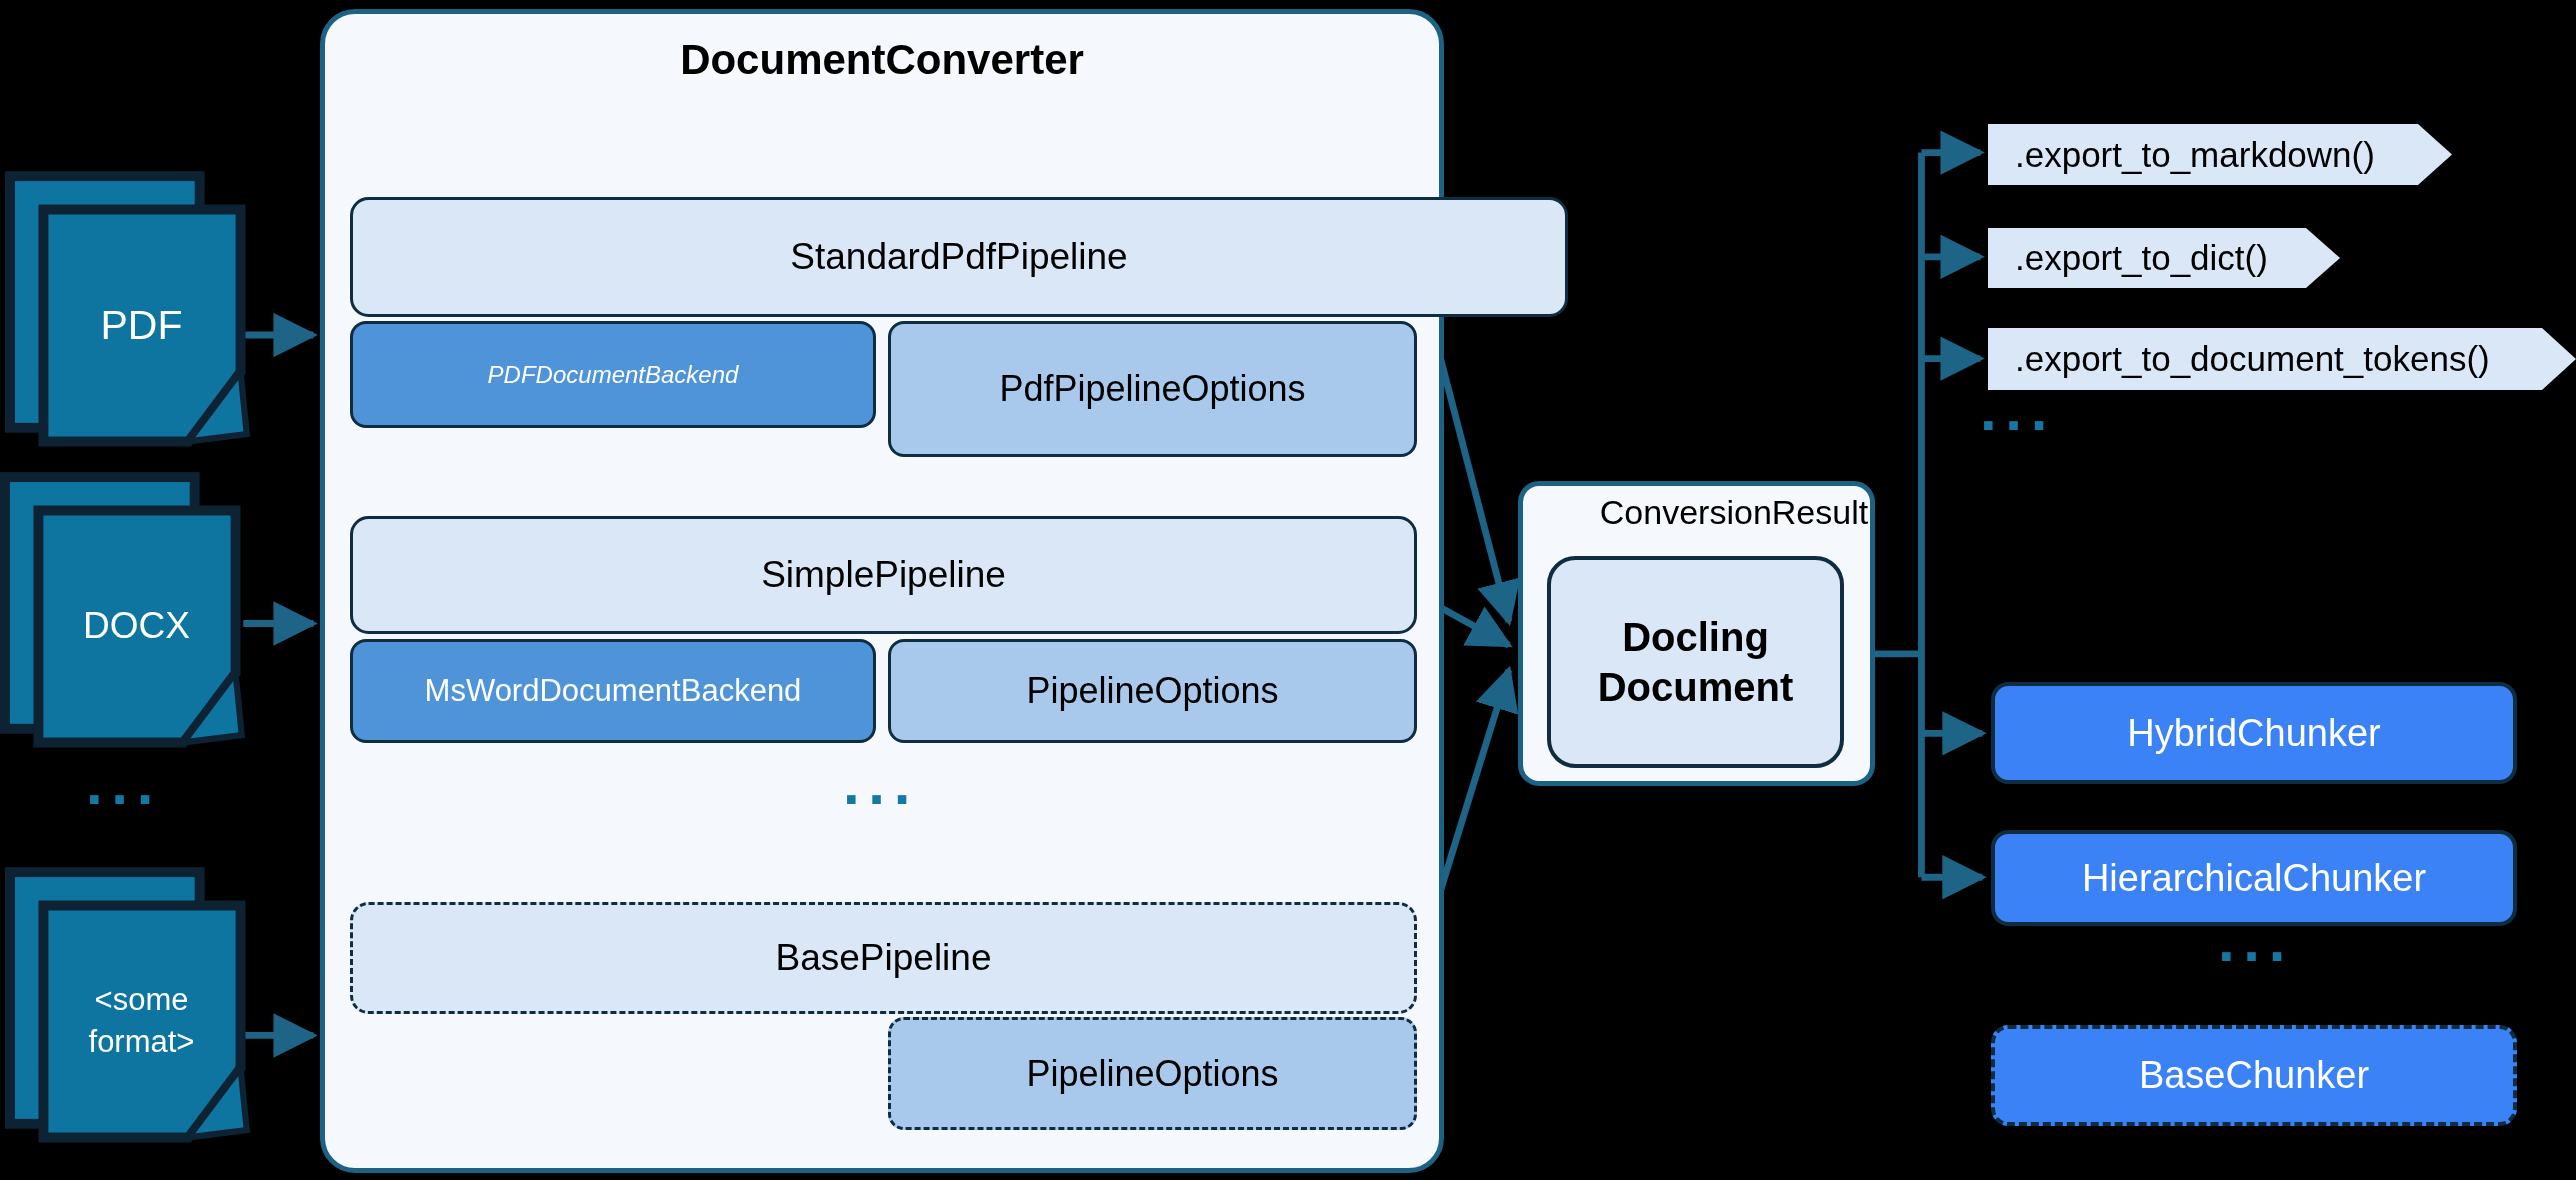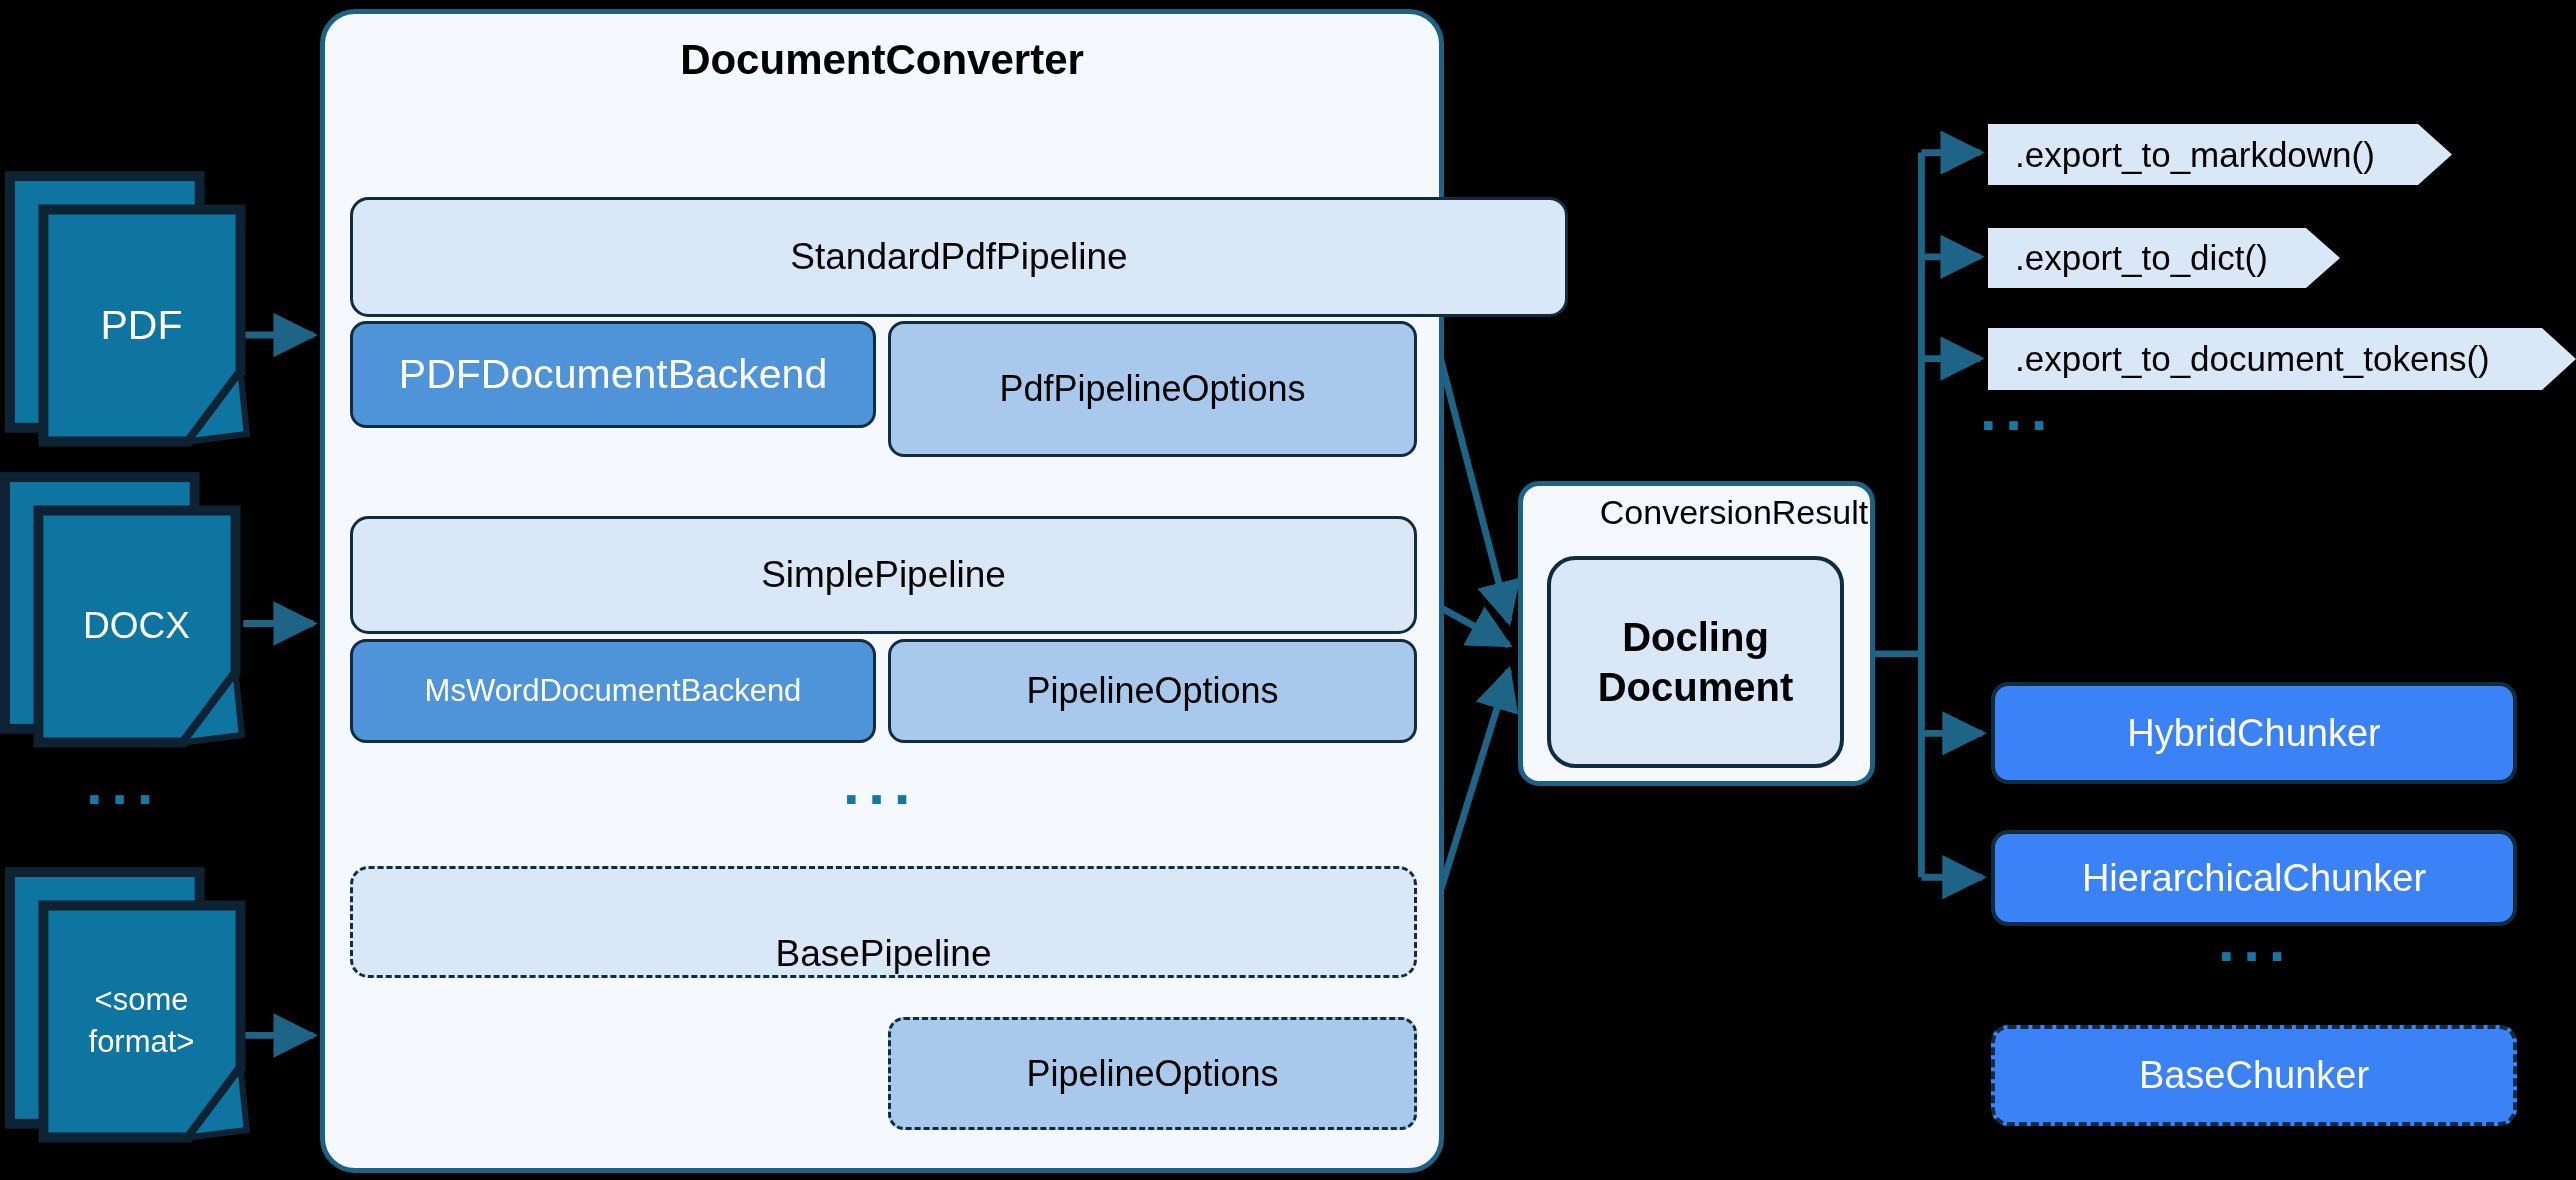--- a/index.html
+++ b/index.html
@@ -92,40 +92,40 @@
     </svg>
     <div class="doc-label" style="font-size:31px;padding:0 25px;line-height:1.35;">&lt;some format&gt;</div>
   </div>
 
   <div class="panel" style="left:320px;top:8.7px;width:1124px;height:1164px;"></div>
   <div class="panel-title" style="left:320px;top:36px;width:1124px;">DocumentConverter</div>
 
   <div class="pipe-head" style="left:350px;top:197px;width:1218px;height:120px;">
     <span>StandardPdfPipeline</span>
   </div>
-  <div class="backend" style="left:350px;top:321px;width:526px;height:107px;font-size:41px;">
+  <div class="backend" style="left:350px;top:321px;width:526px;height:107px;font-size:24px;font-style:italic;">
     <span>PDFDocumentBackend</span>
   </div>
   <div class="options" style="left:888px;top:321px;width:529px;height:136px;">
     <span>PdfPipelineOptions</span>
   </div>
 
   <div class="pipe-head" style="left:350px;top:516px;width:1067px;height:118px;">
     <span>SimplePipeline</span>
   </div>
   <div class="backend" style="left:350px;top:639px;width:526px;height:104px;font-size:31px;">
     <span>MsWordDocumentBackend</span>
   </div>
   <div class="options" style="left:888px;top:639px;width:529px;height:104px;">
     <span>PipelineOptions</span>
   </div>
 
   <div class="dots" style="left:819px;top:754px;">...</div>
 
-  <div class="pipe-head dashed" style="left:350px;top:866px;width:1067px;height:112px;align-items:flex-end;">
+  <div class="pipe-head dashed" style="left:350px;top:902px;width:1067px;height:112px;">
     <span>BasePipeline</span>
   </div>
   <div class="options dashed" style="left:888px;top:1017px;width:529px;height:113px;">
     <span>PipelineOptions</span>
   </div>
 
   <div class="cr-panel"></div>
   <div class="cr-label">ConversionResult</div>
   <div class="docling-box">Docling Document</div>
 

